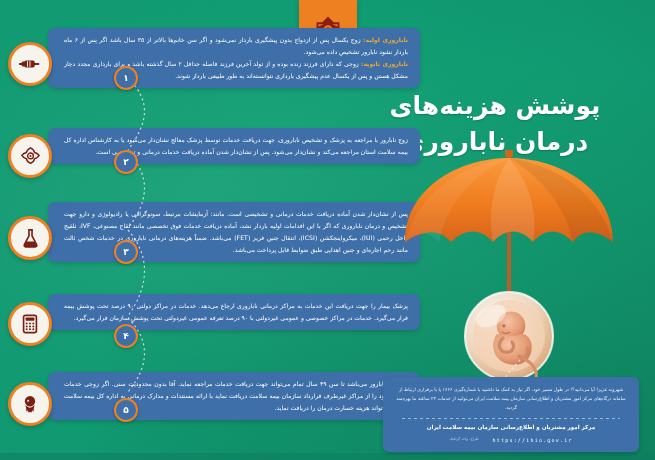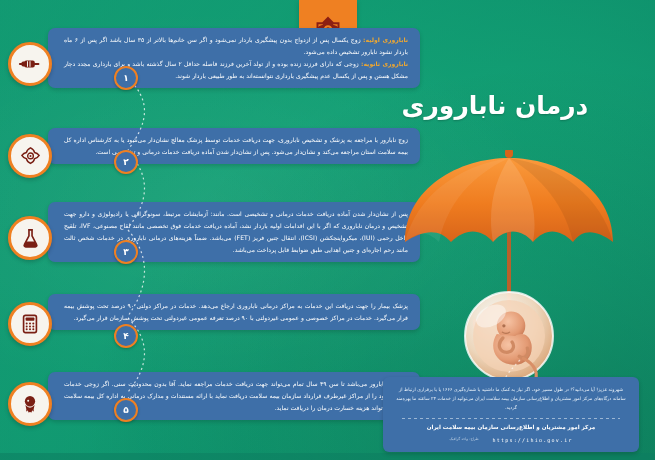--- a/index.html
+++ b/index.html
@@ -218,20 +218,21 @@
           <path d="M20 5 q6 3 7 8 q5 1 8 5 q-3 5 -8 6 q-1 5 -7 8 q-6 -3 -7 -8 q-5 -1 -8 -6 q3 -4 8 -5 q1 -5 7 -8 z"></path>
         </g>
         <circle cx="20" cy="19" r="5.5" fill="#ef8022"></circle>
         <circle cx="20" cy="19" r="2.6" fill="#8c1f12"></circle>
       </svg>
     </div>
     <div class="emblem-txt">سازمان بیمه سلامت ایران</div>
   </div>
 
   <div class="title">
+    <span>پوشش هزینه‌های</span>
     <span class="l2">درمان ناباروری</span>
   </div>
 
   <svg class="connector" viewBox="0 0 655 460">
     <path d="M128 78 C150 100 150 120 128 150
              M128 152 C150 175 150 200 128 228
              M128 230 C150 255 150 285 128 316
              M128 318 C150 340 150 365 128 392" stroke="#ffffff" stroke-width="1.2" fill="none" stroke-dasharray="2 3" opacity=".75"></path>
     <path d="M520 360 C505 375 498 388 498 402" stroke="#ffffff" stroke-width="1.2" fill="none" stroke-dasharray="2 3" opacity=".65"></path>
   </svg>

